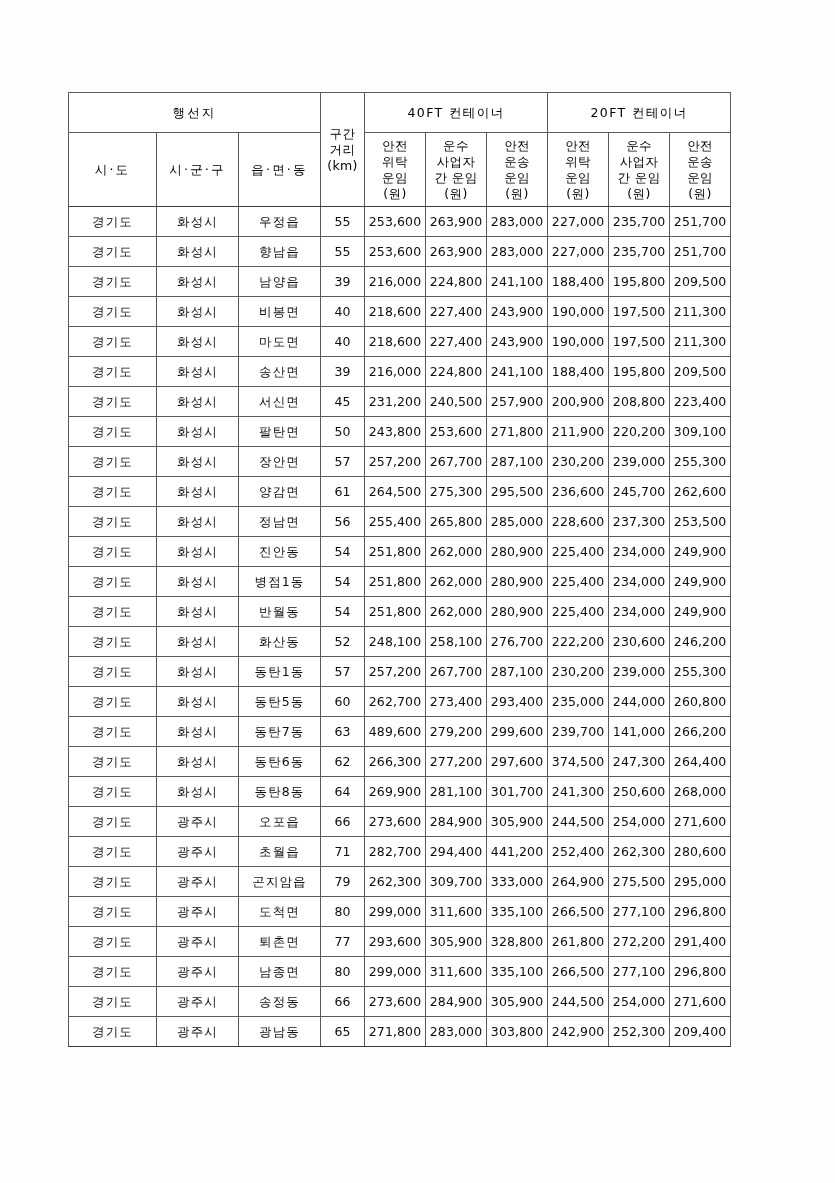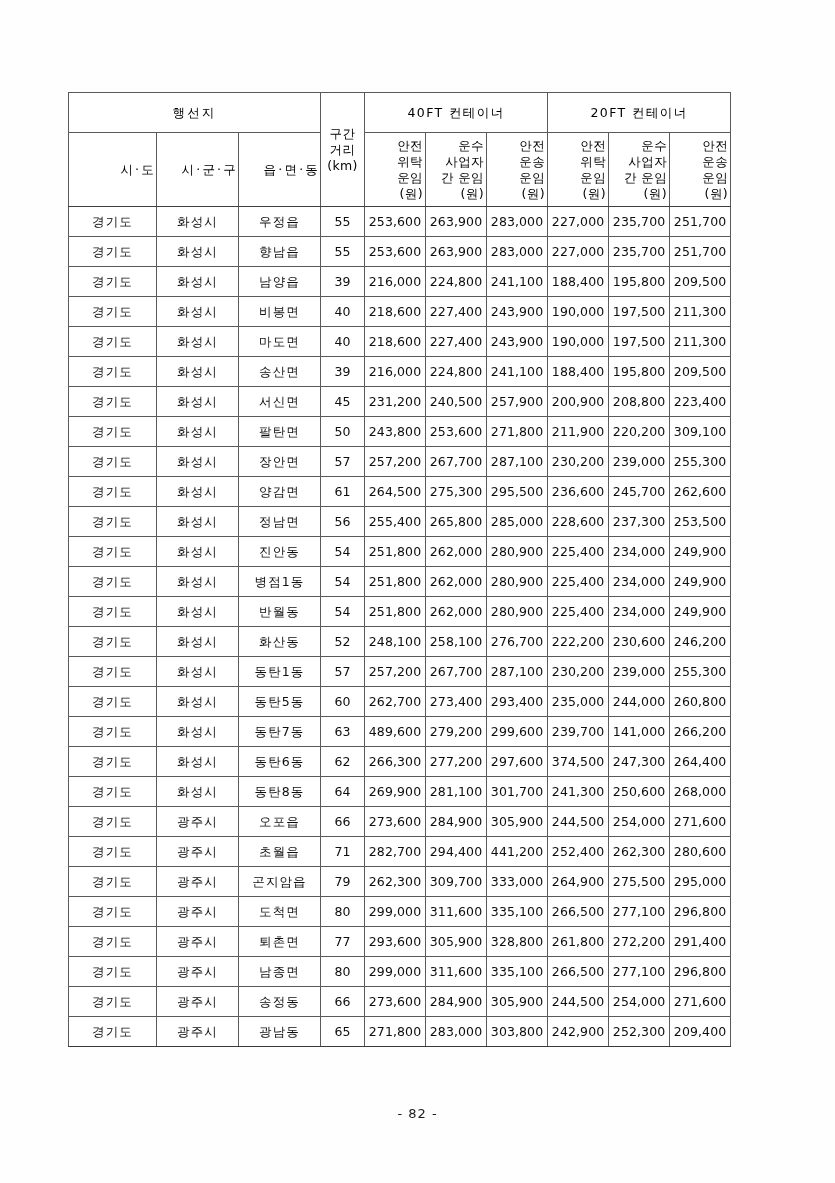--- a/index.html
+++ b/index.html
@@ -56,21 +56,21 @@
     letter-spacing: 0.4px;
     color: #000000;
   }
 
   
   table.fare {
     border: 1.6px solid #3a3a3a;
   }
 
   thead tr.hdr-top th { height: 39px; }
-  thead tr.hdr-sub th { height: 73px; text-align: right; }
+  thead tr.hdr-sub th { height: 73px; }
 
   
   thead tr.hdr-sub th,
   thead tr.hdr-top th.rowspan2 {
     border-bottom: 1.8px solid #3f3f3f;
   }
 
   tbody td {
     height: 29px;
     font-size: 12.5px;
@@ -547,15 +547,14 @@
             <td class="num">283,000</td>
             <td class="num">303,800</td>
             <td class="num">242,900</td>
             <td class="num">252,300</td>
             <td class="num">209,400</td>
           </tr>
         </tbody>
     </table>
   </div>
 
-  <div id="page-number">- 82 -</div>
 
 </div>
 
 </body></html>

